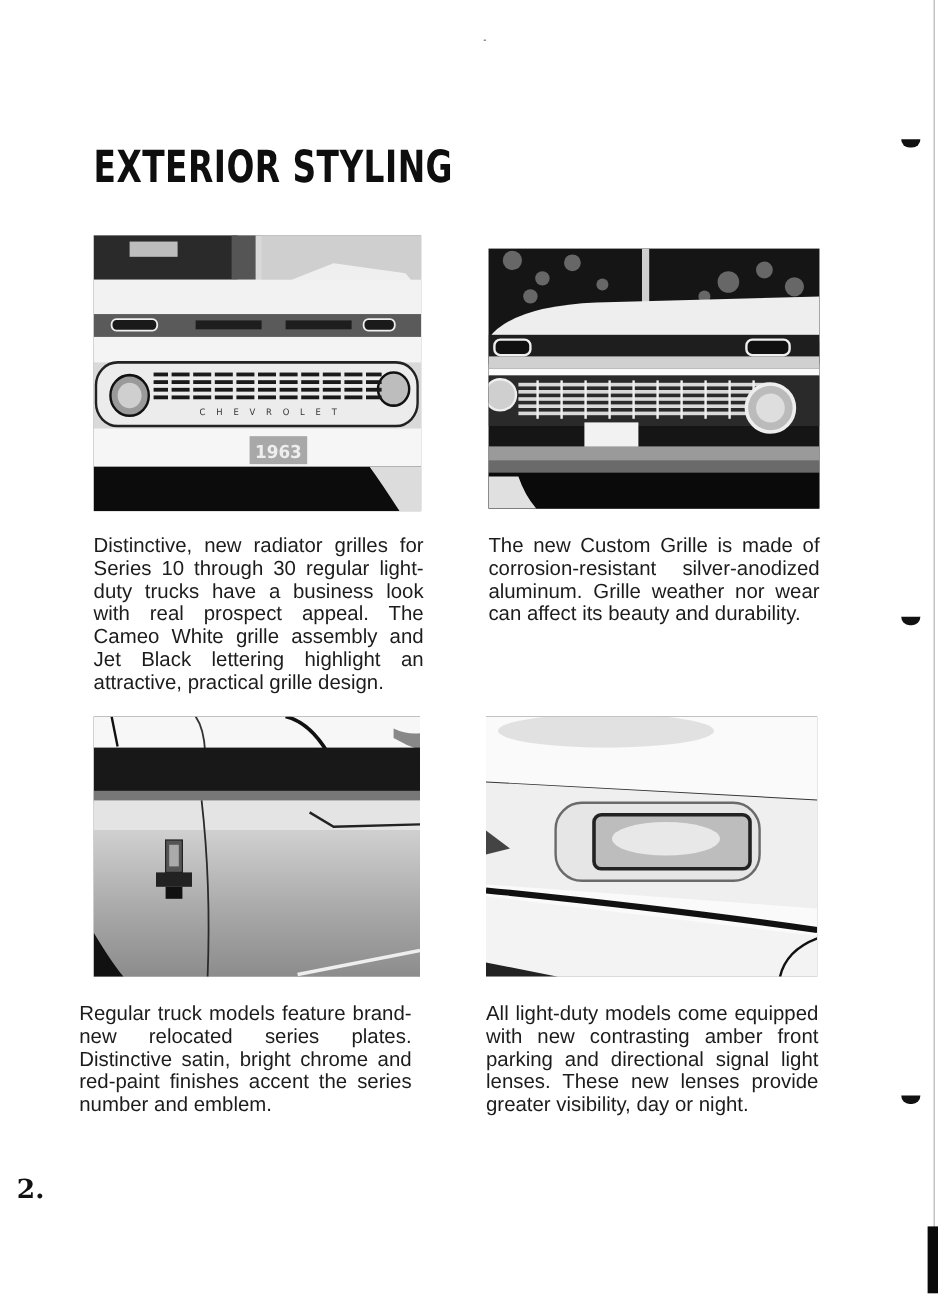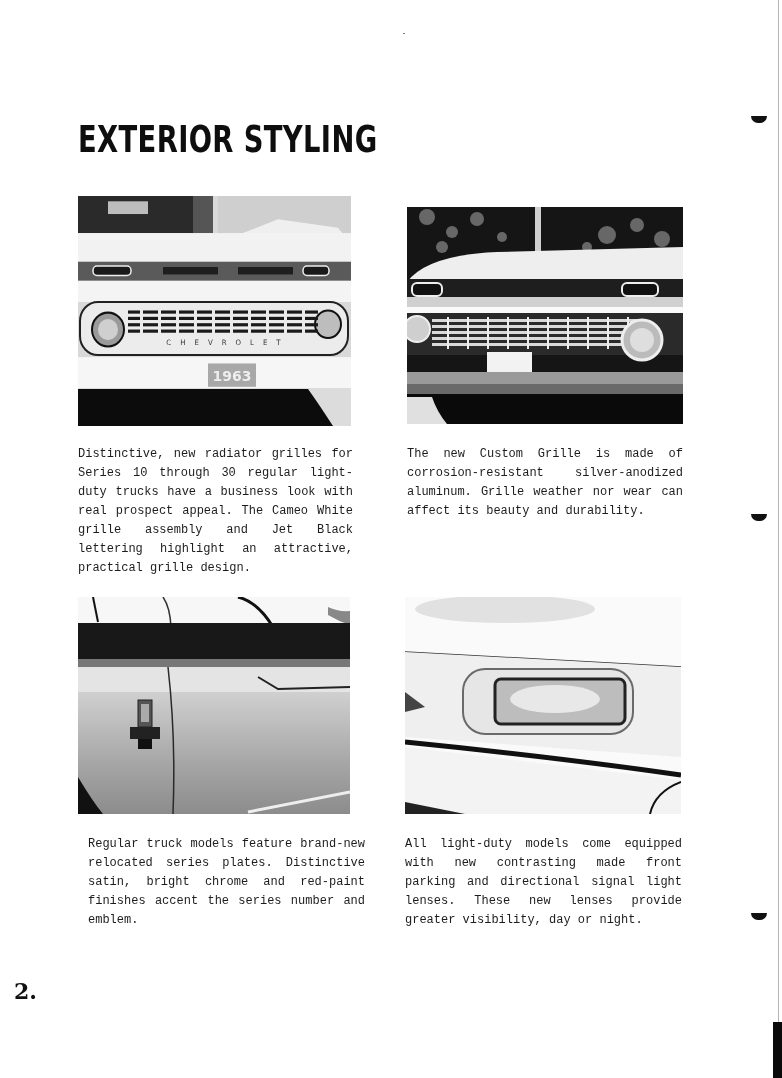--- a/index.html
+++ b/index.html
@@ -9,21 +9,21 @@
   }
   .title {
     position: absolute; left: 78px; top: 118px; margin: 0;
     font-family: "DejaVu Sans", sans-serif; font-weight: bold; font-size: 37px;
     letter-spacing: 0.5px; transform: scaleX(0.74); transform-origin: left top;
     color: #0e0e0e; white-space: nowrap;
   }
   .photo { position: absolute; overflow: hidden; background: #888; }
   .photo svg { display: block; width: 100%; height: 100%; }
   .caption {
-    position: absolute; font-family: Liberation Mono, monospace; font-size: 12px;
+    position: absolute; font-family: Liberation Sans, sans-serif; font-size: 17px;
     line-height: 19px; text-align: justify; color: #1c1c1c; margin: 0;
   }
   .pagenum {
     position: absolute; left: 14px; top: 978px; font-family: "DejaVu Serif", serif;
     font-weight: bold; font-size: 22px; color: #111;
   }
   .binder-mark { position: absolute; width: 16px; height: 7px; background: #111; border-radius: 0 0 9px 9px; }
   .edge-line { position: absolute; left: 778px; top: 0; width: 1px; height: 1078px; background: #b5b5b5; }
   .edge-bar { position: absolute; left: 773px; top: 1022px; width: 9px; height: 56px; background: #0a0a0a; }
   .speck { position: absolute; left: 403px; top: 33px; width: 2px; height: 1px; background: #777; }
@@ -176,22 +176,22 @@
     <rect x="58" y="72" width="170" height="65" rx="22" fill="#e6e6e6" stroke="#6a6a6a" stroke-width="2"></rect>
     <rect x="90" y="82" width="130" height="45" rx="6" fill="#bdbdbd" stroke="#222" stroke-width="3"></rect>
     <ellipse cx="150" cy="102" rx="45" ry="14" fill="#e8e8e8"></ellipse>
     <path d="M0,145 Q150,160 276,178" stroke="#111" stroke-width="5" fill="none"></path>
     <path d="M0,150 L276,183 L276,217 L0,217 Z" fill="#f3f3f3"></path>
     <path d="M245,217 Q250,195 276,185" stroke="#111" stroke-width="2" fill="none"></path>
     <path d="M0,205 L60,217 L0,217 Z" fill="#222"></path>
   </svg>
 </div>
 
-<p class="caption" style="left:88px; top:835px; width:277px;">Regular truck models feature brand-new relocated series plates. Distinctive satin, bright chrome and red-paint finishes accent the series number and emblem.</p>
-<p class="caption" style="left:405px; top:835px; width:277px;">All light-duty models come equipped with new contrasting made front parking and directional signal light lenses. These new lenses provide greater visibility, day or night.</p>
+<p class="caption" style="left:66px; top:835px; width:277px;">Regular truck models feature brand-new relocated series plates. Distinctive satin, bright chrome and red-paint finishes accent the series number and emblem.</p>
+<p class="caption" style="left:405px; top:835px; width:277px;">All light-duty models come equipped with new contrasting amber front parking and directional signal light lenses. These new lenses provide greater visibility, day or night.</p>
 
 <div class="pagenum">2.</div>
 
 <div class="binder-mark" style="left:751px; top:116px;"></div>
 <div class="binder-mark" style="left:751px; top:514px;"></div>
 <div class="binder-mark" style="left:751px; top:913px;"></div>
 <div class="edge-line"></div>
 <div class="edge-bar"></div>
 
 </body></html>

